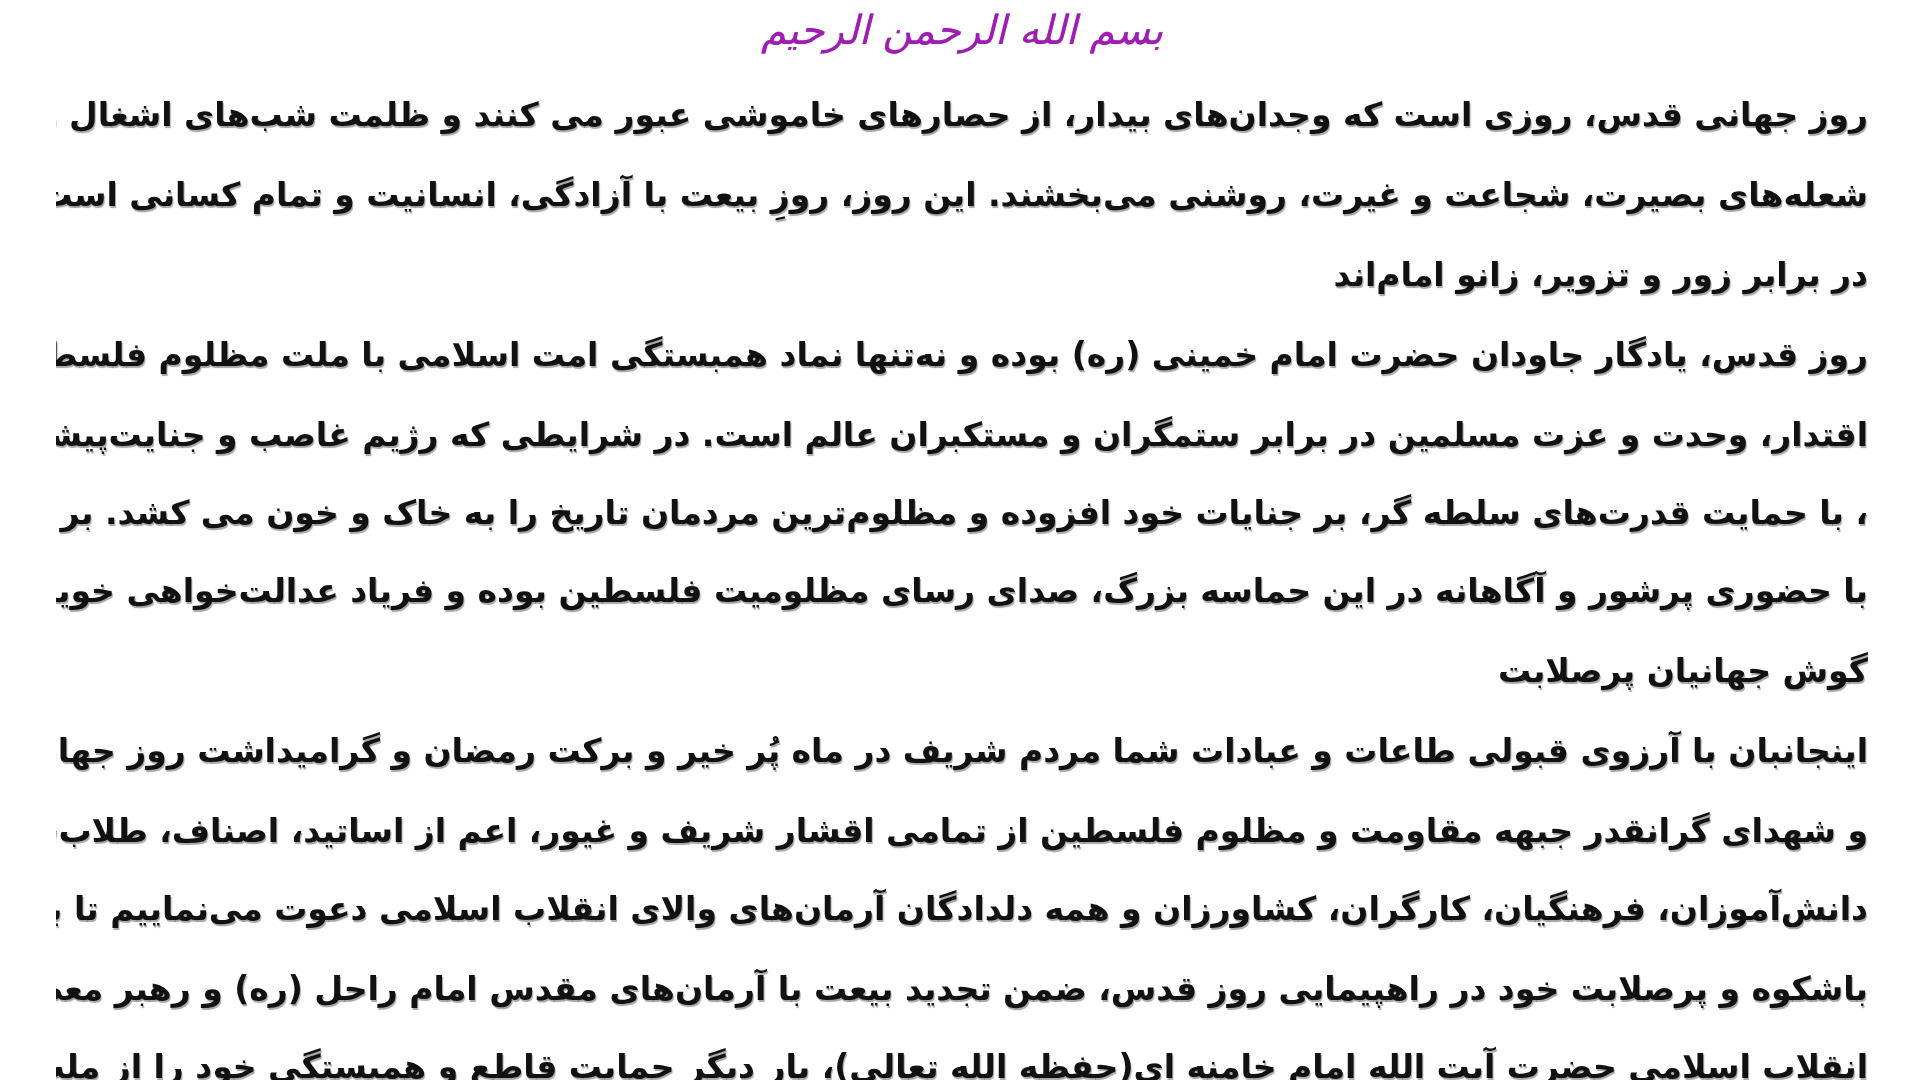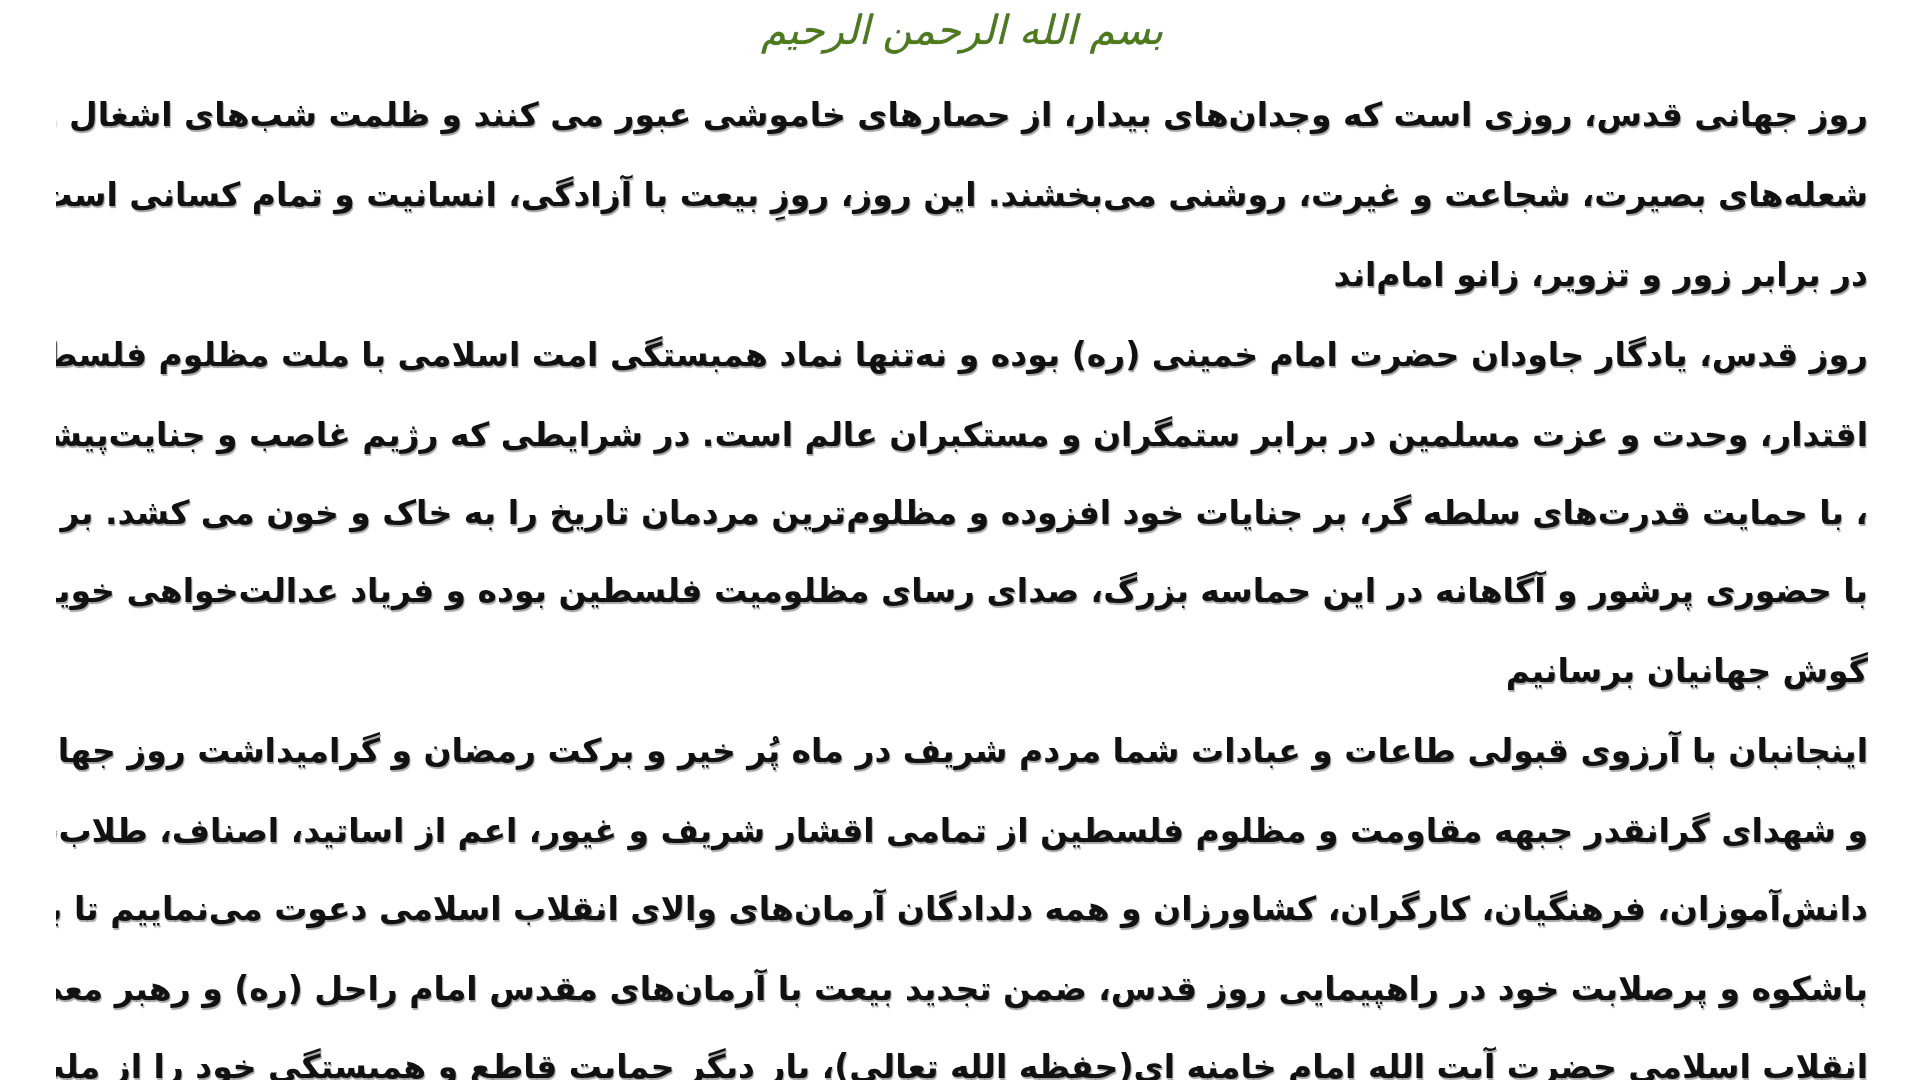--- a/index.html
+++ b/index.html
@@ -24,21 +24,21 @@
     }
     .title {
       position: absolute;
       top: 2px;
       left: 0;
       width: 100%;
       text-align: center;
       font-family: "DejaVu Serif", serif;
       font-size: 40px;
       line-height: 56px;
-      color: #4d7c0f;
+      color: #a21caf;
       font-style: italic;
       text-shadow: 0 0 1px #6d66ee;
     }
     .line {
       position: absolute;
       left: 0;
       width: 100%;
       height: 78px;
       font-size: 33px;
       line-height: 78px;
@@ -61,20 +61,20 @@
   <div class="title">بسم الله الرحمن الرحیم</div>
 
   <div class="line" style="top:76px;">روز جهانی قدس، روزی است که وجدان‌های بیدار، از حصارهای خاموشی عبور می کنند و ظلمت شب‌های اشغال را با</div>
   <div class="line" style="top:156px;">شعله‌های بصیرت، شجاعت و غیرت، روشنی می‌بخشند. این روز، روزِ بیعت با آزادگی، انسانیت و تمام کسانی است که هیچ گاه</div>
   <div class="line last" style="top:236px;">در برابر زور و تزویر، زانو امام‌اند</div>
 
   <div class="line" style="top:316px;">روز قدس، یادگار جاودان حضرت امام خمینی (ره) بوده و نه‌تنها نماد همبستگی امت اسلامی با ملت مظلوم فلسطین، بلکه نمایش</div>
   <div class="line" style="top:396px;">اقتدار، وحدت و عزت مسلمین در برابر ستمگران و مستکبران عالم است. در شرایطی که رژیم غاصب و جنایت‌پیشه ، صهیونیستی</div>
   <div class="line" style="top:474px;">، با حمایت قدرت‌های سلطه گر، بر جنایات خود افزوده و مظلوم‌ترین مردمان تاریخ را به خاک و خون می کشد. بر ماست که</div>
   <div class="line" style="top:552px;">با حضوری پرشور و آگاهانه در این حماسه بزرگ، صدای رسای مظلومیت فلسطین بوده و فریاد عدالت‌خواهی خویش را به</div>
-  <div class="line last" style="top:632px;">گوش جهانیان برسانیم</div>
+  <div class="line last" style="top:632px;">گوش جهانیان پرصلابت</div>
 
   <div class="line" style="top:712px;">اینجانبان با آرزوی قبولی طاعات و عبادات شما مردم شریف در ماه پُر خیر و برکت رمضان و گرامیداشت روز جهانی قدس</div>
   <div class="line" style="top:792px;">و شهدای گرانقدر جبهه مقاومت و مظلوم فلسطین از تمامی اقشار شریف و غیور، اعم از اساتید، اصناف، طلاب، دانشجویان</div>
   <div class="line" style="top:870px;">دانش‌آموزان، فرهنگیان، کارگران، کشاورزان و همه دلدادگان آرمان‌های والای انقلاب اسلامی دعوت می‌نماییم تا با حضور</div>
   <div class="line" style="top:950px;">باشکوه و پرصلابت خود در راهپیمایی روز قدس، ضمن تجدید بیعت با آرمان‌های مقدس امام راحل (ره) و رهبر معظم</div>
   <div class="line" style="top:1028px;">انقلاب اسلامی حضرت آیت الله امام خامنه ای(حفظه الله تعالی)، بار دیگر حمایت قاطع و همبستگی خود را از ملت مظلوم</div>
 </div>
 
 </body></html>

